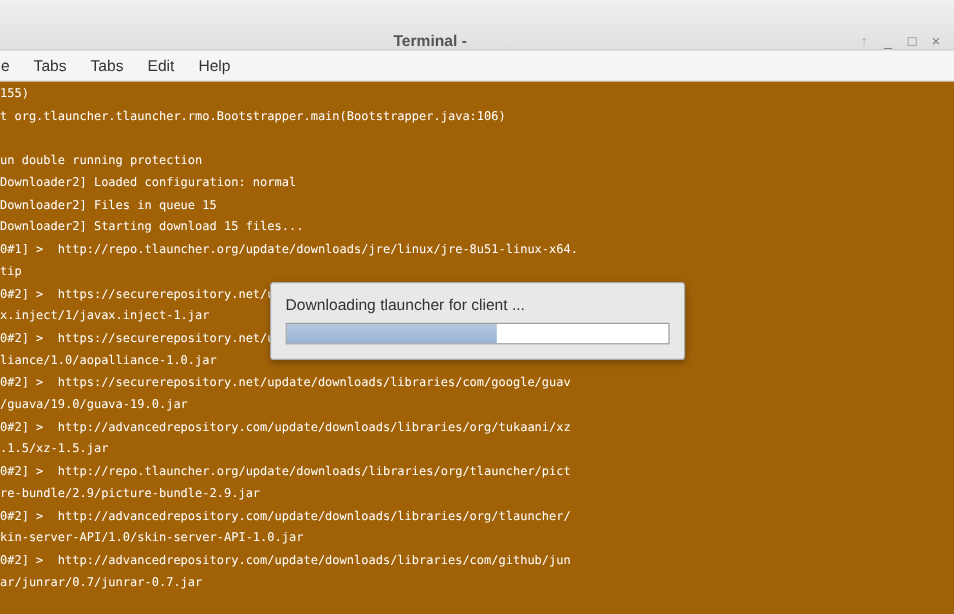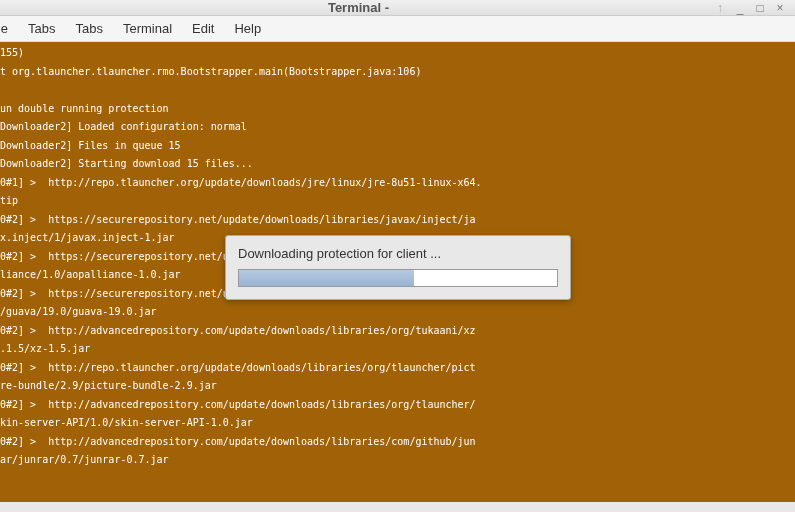--- a/index.html
+++ b/index.html
@@ -5,21 +5,21 @@
     * { margin: 0; padding: 0; box-sizing: border-box; }
     body {
       width: 795px;
       height: 512px;
       font-family: sans-serif;
       background: #e8e8e8;
       overflow: hidden;
       position: relative;
     }
     .titlebar {
-      height: 16px;
+      height: 42px;
       background: linear-gradient(#f0f0f0, #e0e0e0);
       border-bottom: 1px solid #ccc;
       display: flex;
       align-items: flex-end;
       position: relative;
     }
     .title-text {
       flex: 1;
       text-align: center;
       font-size: 13px;
@@ -114,21 +114,20 @@
     <span class="window-btn">_</span>
     <span class="window-btn">□</span>
     <span class="window-btn">×</span>
   </div>
 </div>
 
 <div class="menubar">
   <span class="menu-item">e</span>
   <span class="menu-item">Tabs</span>
   <span class="menu-item">Tabs</span>
-  <span class="menu-item">Terminal</span>
   <span class="menu-item">Edit</span>
   <span class="menu-item">Help</span>
 </div>
 
 <div class="terminal-out" id="terminal">155)
 t org.tlauncher.tlauncher.rmo.Bootstrapper.main(Bootstrapper.java:106)
 
 un double running protection
 Downloader2] Loaded configuration: normal
 Downloader2] Files in queue 15
@@ -144,17 +143,17 @@
 0#2] &gt;  http://advancedrepository.com/update/downloads/libraries/org/tukaani/xz
 .1.5/xz-1.5.jar
 0#2] &gt;  http://repo.tlauncher.org/update/downloads/libraries/org/tlauncher/pict
 re-bundle/2.9/picture-bundle-2.9.jar
 0#2] &gt;  http://advancedrepository.com/update/downloads/libraries/org/tlauncher/
 kin-server-API/1.0/skin-server-API-1.0.jar
 0#2] &gt;  http://advancedrepository.com/update/downloads/libraries/com/github/jun
 ar/junrar/0.7/junrar-0.7.jar</div>
 
 <div class="dialog">
-  <div class="dialog-label">Downloading protection for client ...</div>
+  <div class="dialog-label">Downloading tlauncher for client ...</div>
   <div class="progressbar">
     <div class="progressbar-fill" id="pfill" style="width: 55%;"></div>
   </div>
 </div>
 
 </body></html>

